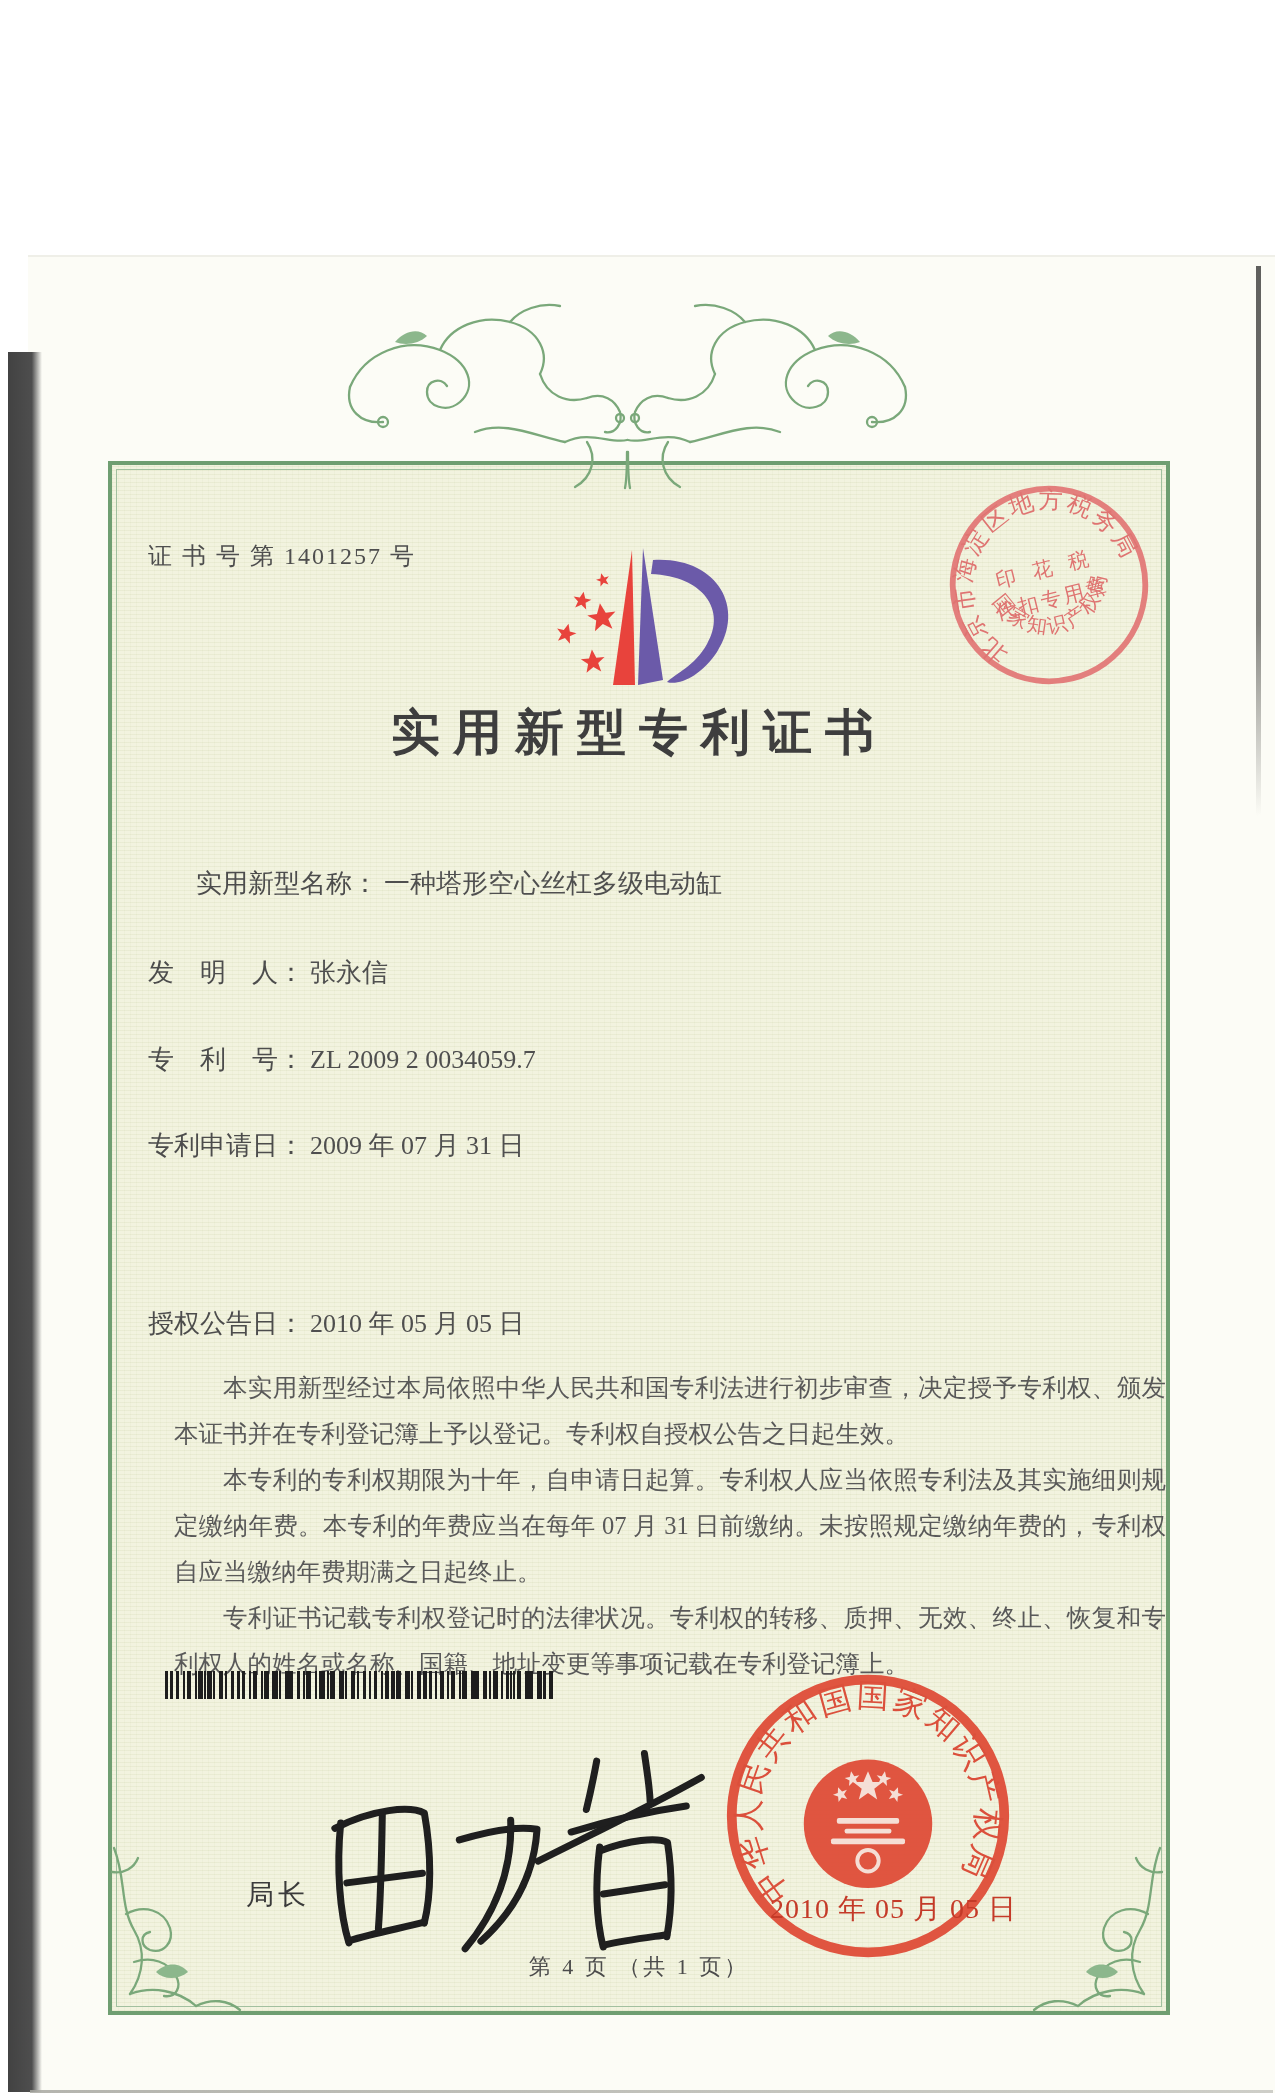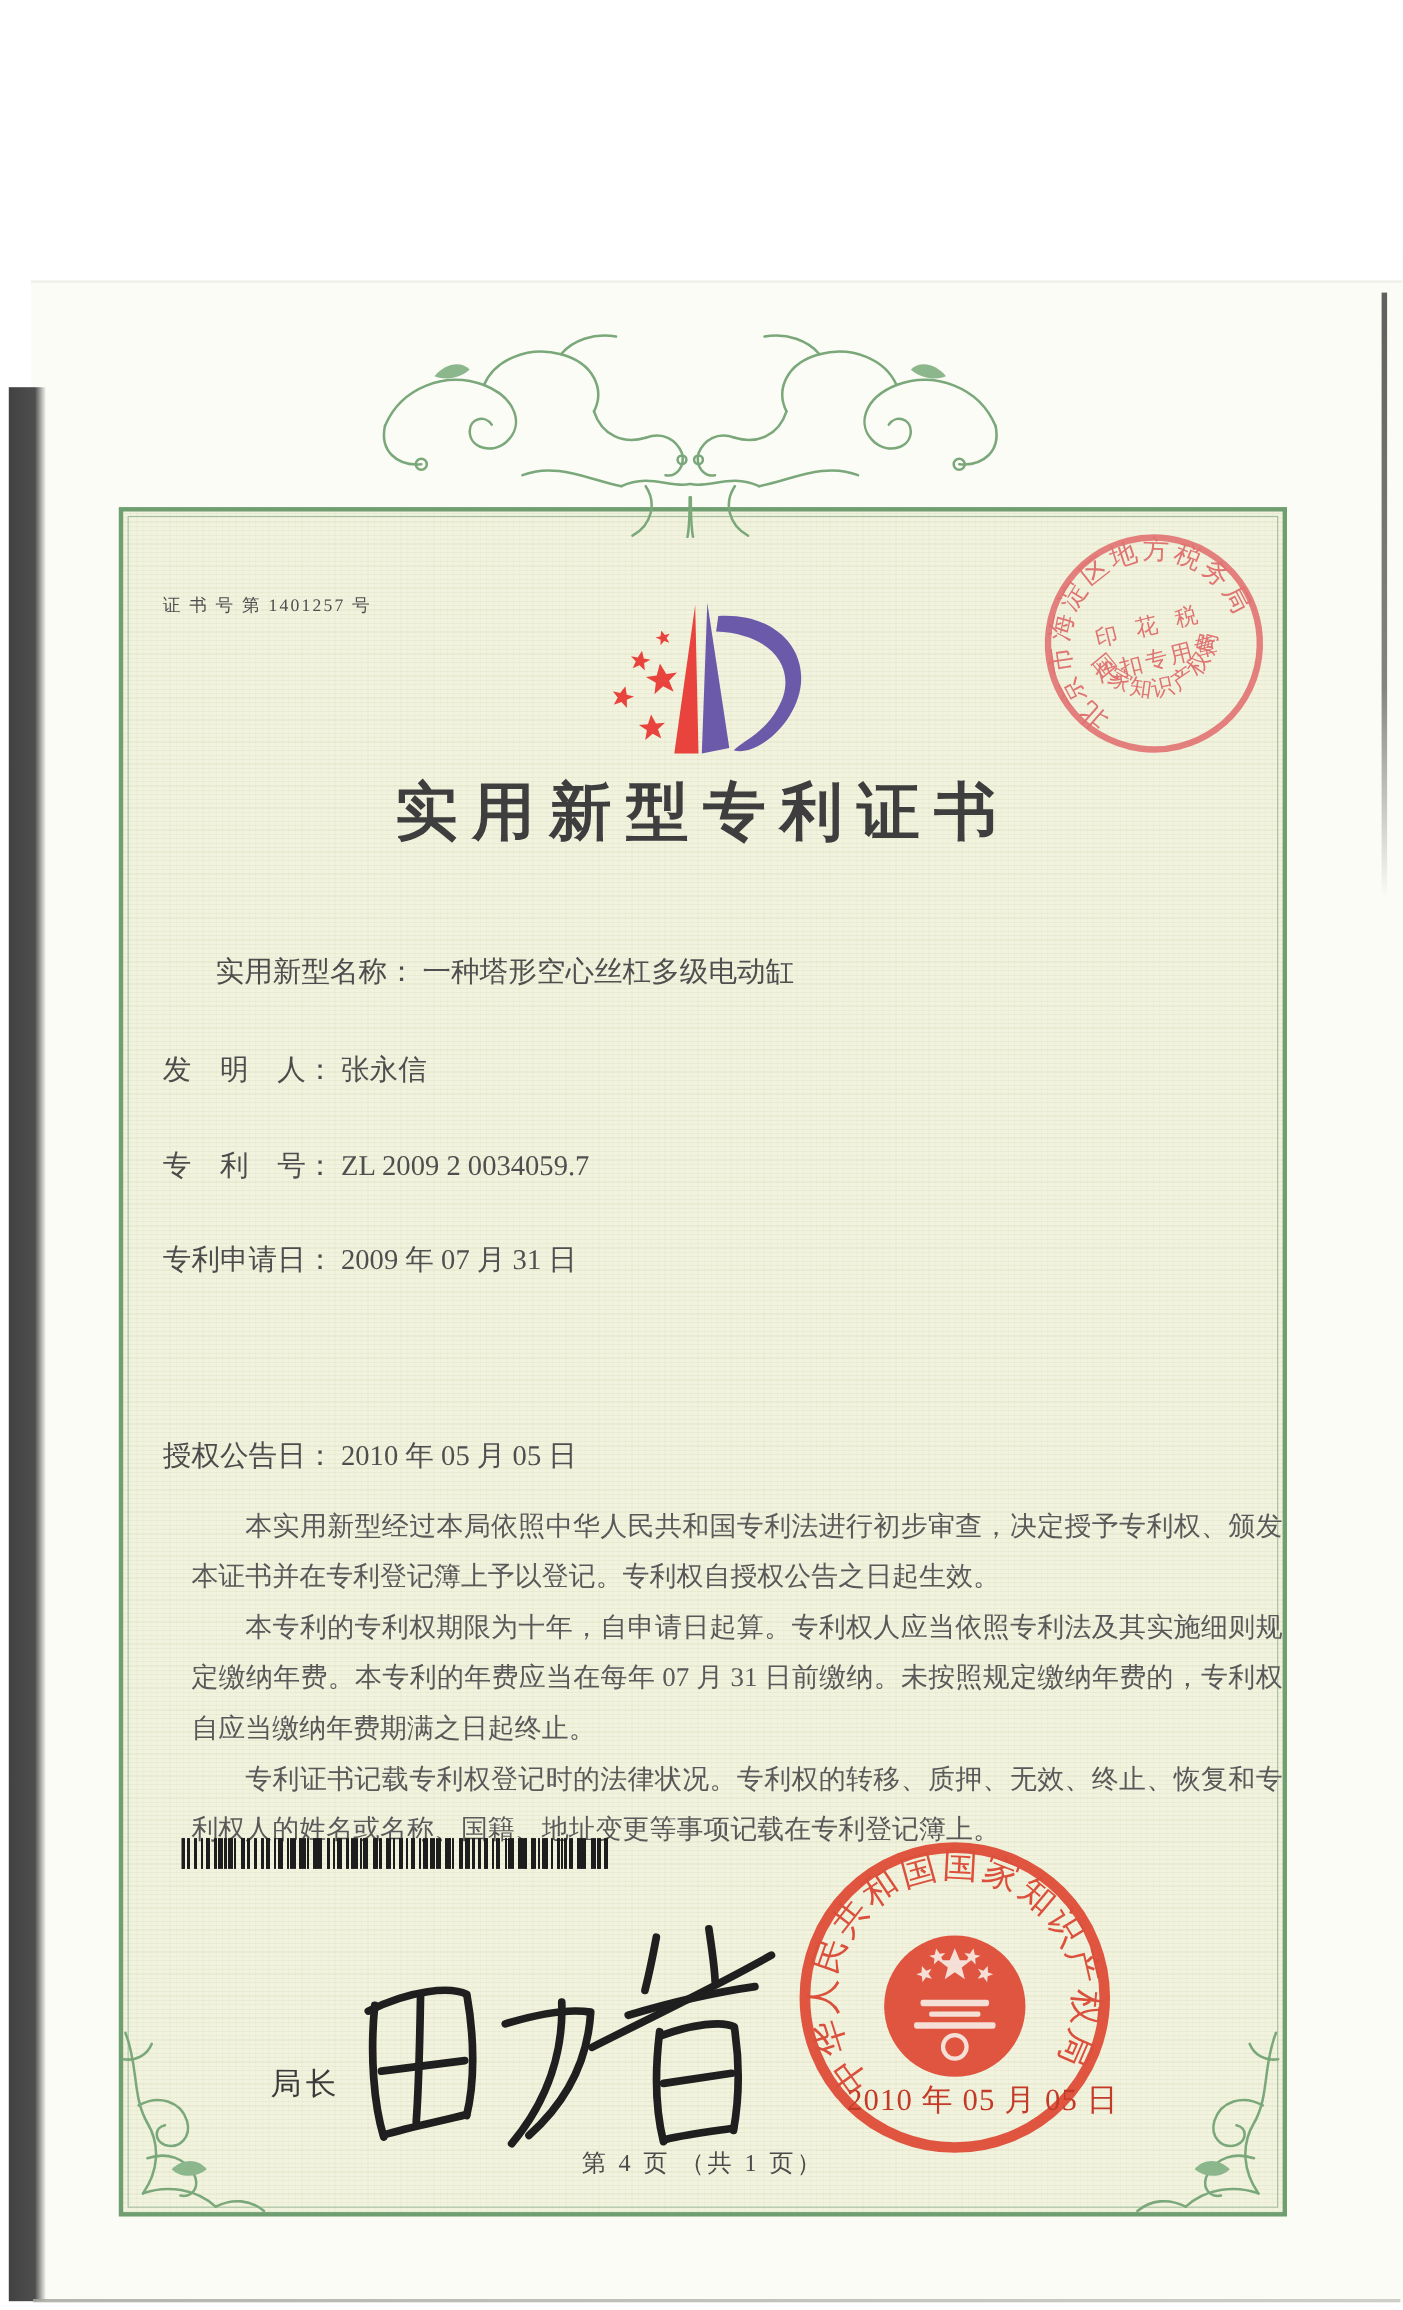--- a/index.html
+++ b/index.html
@@ -19,24 +19,24 @@
       border:4px solid #6f9e71;
       background:#f2f3df;
       background-image:repeating-linear-gradient(0deg,rgba(158,172,105,.10) 0 1px,rgba(0,0,0,0) 1px 4px),
                        repeating-linear-gradient(90deg,rgba(158,172,105,.05) 0 1px,rgba(0,0,0,0) 1px 6px);}
   .frame-inner{position:absolute;inset:4px;border:1px solid #a2c09f;pointer-events:none;}
   .ornament-top{position:absolute;left:335px;top:292px;width:585px;height:212px;}
   .ornament-corner{position:absolute;width:152px;height:172px;}
   .ornament-bl{left:100px;top:1844px;}
   .ornament-br{left:1022px;top:1844px;transform:scaleX(-1);}
   
-  .cert-number{position:absolute;left:148px;top:540px;font-size:16px;letter-spacing:2px;color:#4e4e4e;}
+  .cert-number{position:absolute;left:148px;top:540px;font-size:24px;letter-spacing:2px;color:#4e4e4e;}
   .logo{position:absolute;left:545px;top:528px;width:230px;height:186px;}
   .title{position:absolute;left:108px;top:700px;width:1062px;text-align:center;
-      font-size:57px;font-weight:bold;letter-spacing:13px;color:#3e3e3e;}
+      font-size:49px;font-weight:bold;letter-spacing:13px;color:#3e3e3e;}
   .tax-stamp{position:absolute;left:942px;top:478px;width:214px;height:214px;opacity:.88;}
   
   .field{position:absolute;left:148px;font-size:26px;color:#4c4c4c;white-space:nowrap;}
   .field .value{margin-left:6px;color:#4f4f4f;}
   .f0{top:866px;margin-left:48px;} .f1{top:955px;} .f2{top:1042px;} .f3{top:1128px;} .f4{top:1215px;} .f5{top:1306px;}
   
   .body-text{position:absolute;left:130px;top:1365px;width:992px;font-size:24.5px;line-height:46px;
       color:#595959;text-align:justify;margin-left:44px;}
   .body-text p{margin:0;text-indent:2em;}
   

